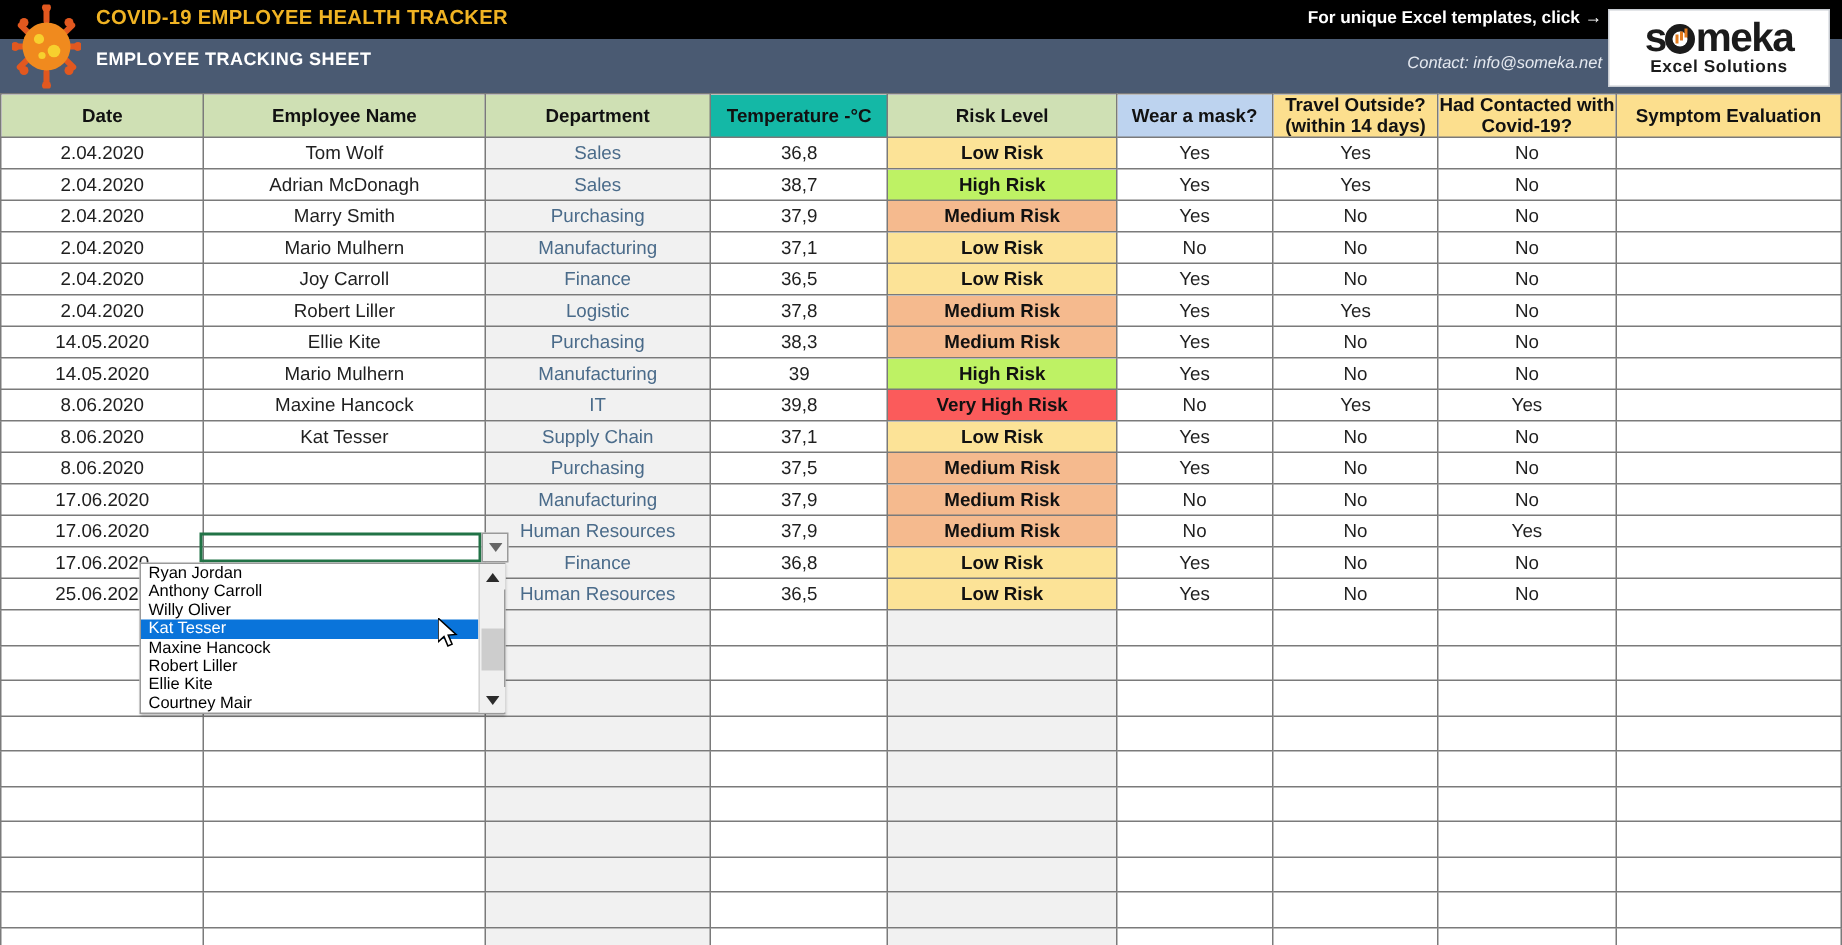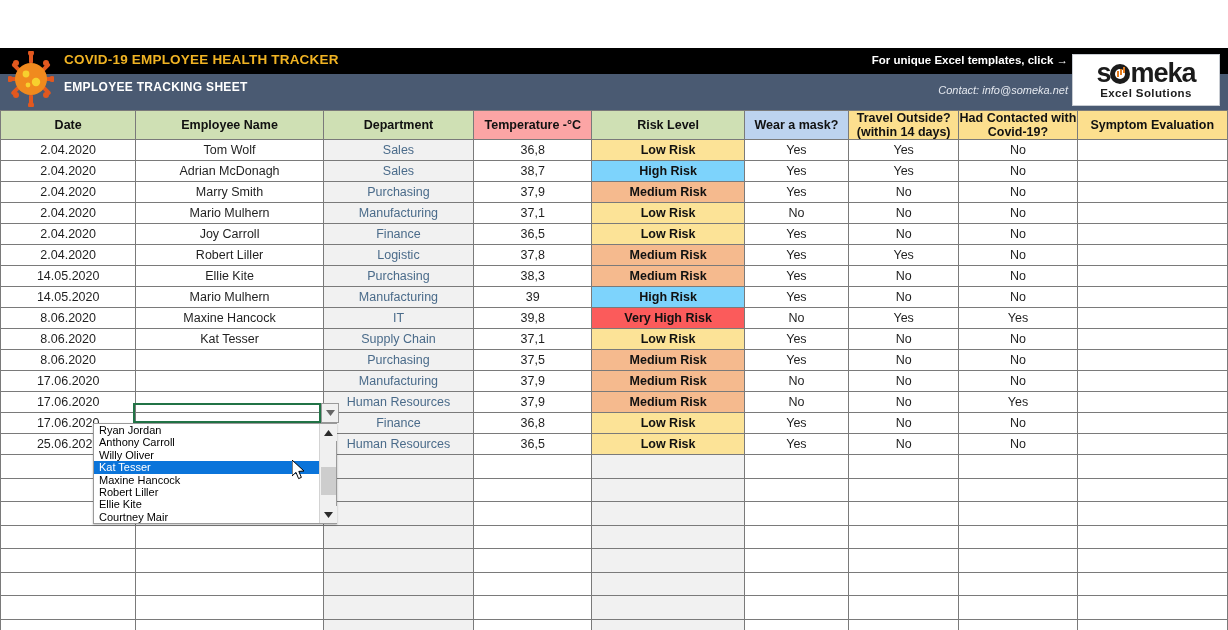--- a/index.html
+++ b/index.html
@@ -5,21 +5,21 @@
   html,body{margin:0;padding:0;}
   body{
     width:1228px;height:630px;overflow:hidden;
     background:#ffffff;
     font-family:"Liberation Sans", sans-serif;
     -webkit-font-smoothing:antialiased;
   }
   .app{position:relative;width:1228px;height:630px;}
 
   
-  .header{position:relative;height:62px;width:1228px;margin-top:48px;}
+  .header{position:relative;height:62px;width:1228px;}
   .hdr-top{position:absolute;left:0;top:0;width:1228px;height:26px;background:#000000;}
   .hdr-bot{position:absolute;left:0;top:26px;width:1228px;height:36px;background:#4a5a72;}
   .hdr-logo-box{
     position:absolute;left:8px;top:3px;width:46px;height:56px;z-index:6;
   }
   .virus{position:absolute;left:0;top:0;width:46px;height:56px;}
   .title-top{
     position:absolute;left:64px;top:4px;z-index:7;
     color:#f0b323;font-size:13.5px;font-weight:bold;letter-spacing:.2px;
   }
@@ -58,37 +58,37 @@
     padding:0;
     font-size:12.5px;
     height:20px;
     overflow:hidden;
     white-space:nowrap;
   }
   th.hcell{
     background:#cfe0b4;color:#111111;font-weight:bold;font-size:12.5px;
     height:34px;text-align:center;line-height:14px;
   }
-  th.h-temp{background:#fca5a5;}
+  th.h-temp{background:#14b8a6;}
   th.h-mask{background:#bdd3ef;}
   th.h-yellow{background:#fcdf8e;}
   td.date{text-align:center;color:#1f1f1f;padding-right:6px;}
   td.name{text-align:center;color:#1f1f1f;}
   td.dept{text-align:center;color:#4a6b8a;background:#f1f1f1;}
   td.temp{text-align:center;color:#1f1f1f;margin-left:36px;}
   td.risk{text-align:center;font-weight:bold;color:#111111;}
   td.yn{text-align:center;color:#1f1f1f;}
   td.sym{background:#ffffff;}
   tr.datarow td{height:20px;}
   tr.emptyrow td{height:22.5px;background:#ffffff;}
   tr.emptyrow td.dept,tr.emptyrow td.risk{background:#f1f1f1;}
 
   .risk-low{background:#fce397;}
   .risk-med{background:#f5ba8e;}
-  .risk-high{background:#7dd3fc;margin-top:33px;}
+  .risk-high{background:#bef264;margin-top:33px;}
   .risk-vhigh{background:#fb5b5b;}
 
   
   .active-cell{
     position:absolute;left:133px;top:293px;width:188px;height:20px;
     border:2px solid #217346;box-sizing:border-box;pointer-events:none;z-index:20;
   }
   .dd-arrow{
     position:absolute;left:321px;top:293px;width:18px;height:20px;
     background:#f0f0f0;border:1px solid #9a9a9a;box-sizing:border-box;

